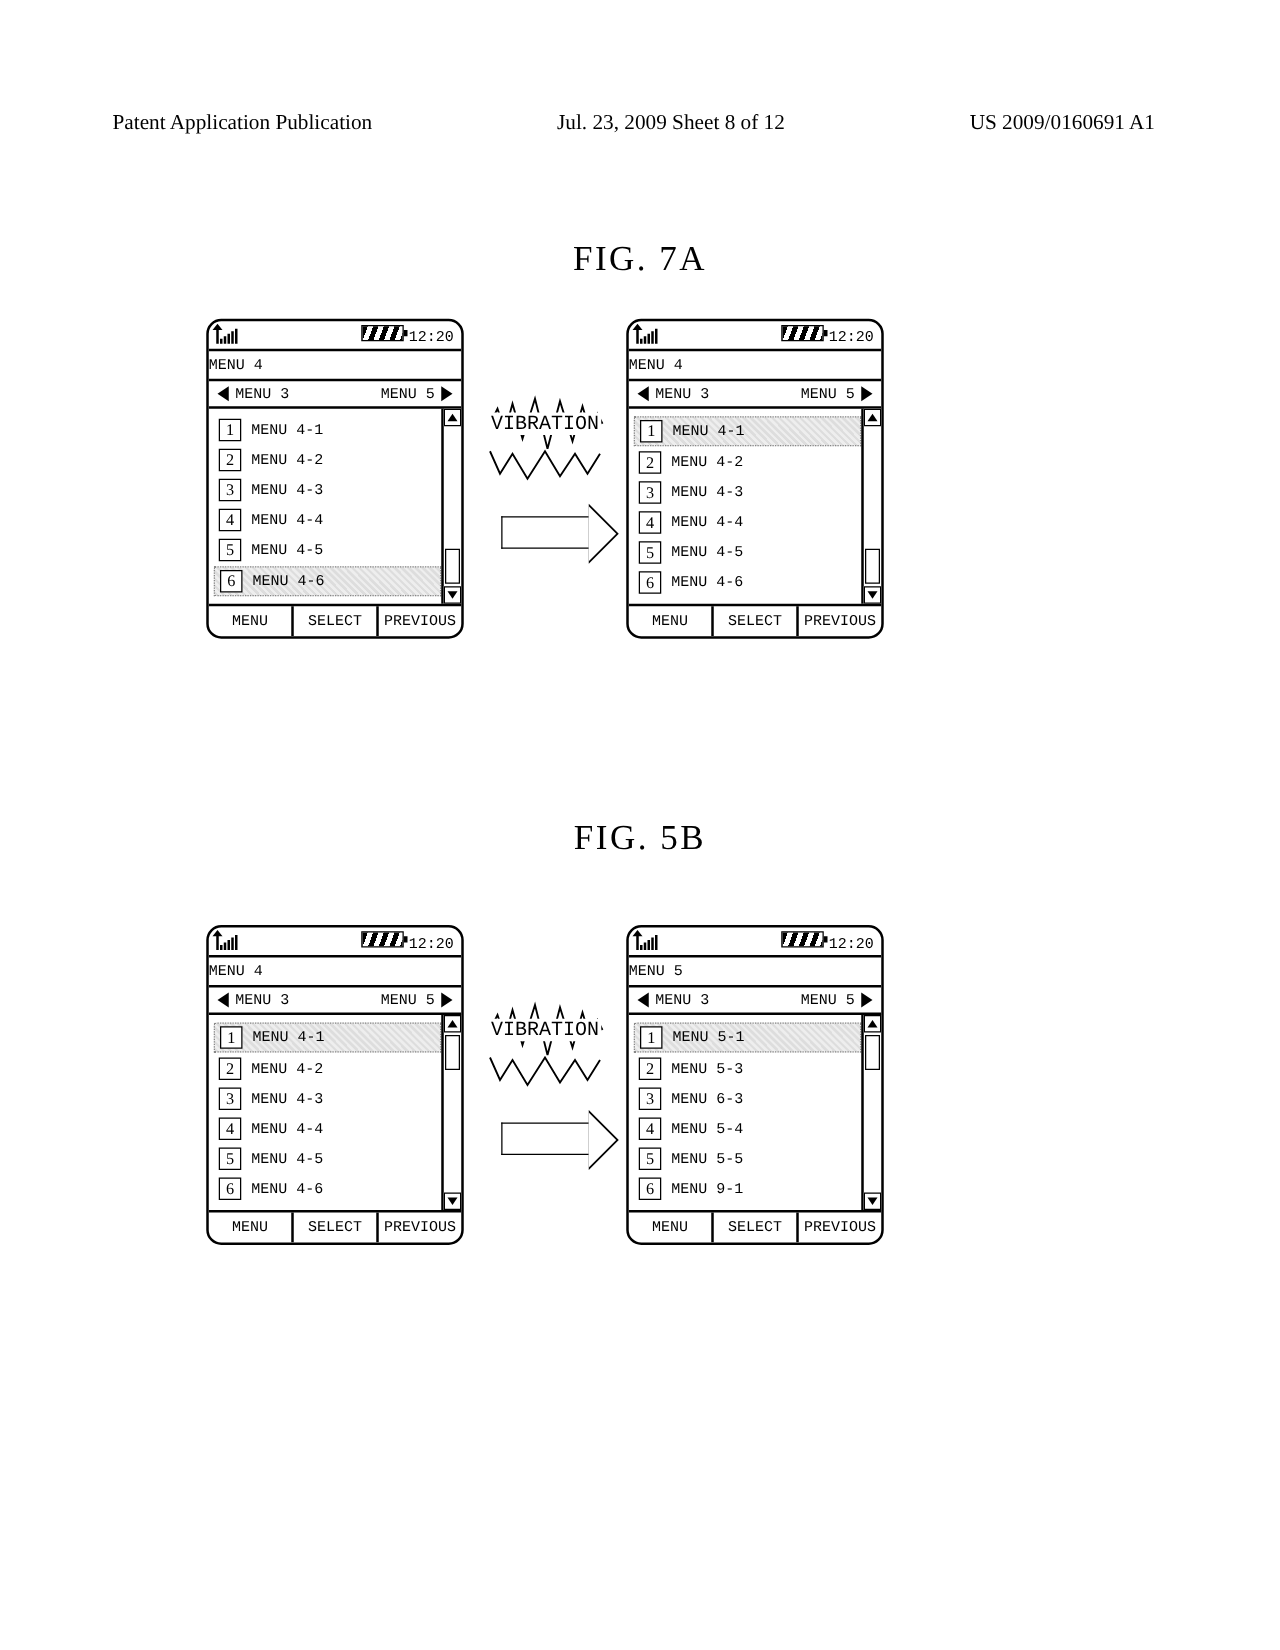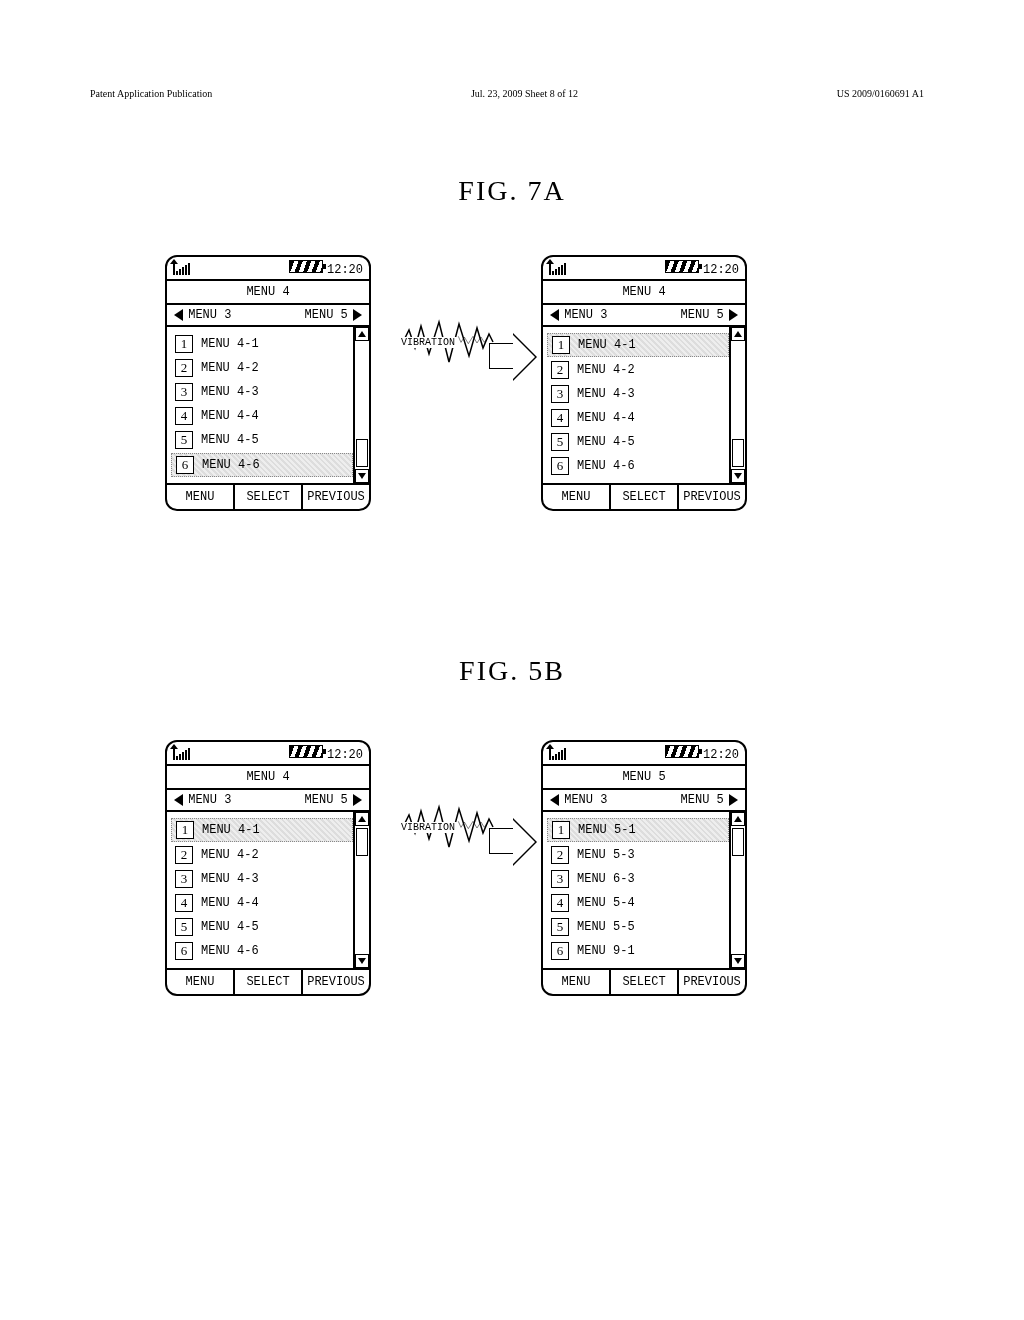--- a/index.html
+++ b/index.html
@@ -12,38 +12,38 @@
     background: #fff;
     position: relative;
   }
   .page-header {
     position: absolute;
     top: 88px;
     left: 90px;
     right: 100px;
     display: flex;
     justify-content: space-between;
-    font-size: 10px;
+    font-size: 17px;
   }
   .fig-label {
     font-family: "Times New Roman", serif;
     font-size: 28px;
     letter-spacing: 2px;
     text-align: center;
     width: 100%;
   }
-  .fig-7a-label { position: absolute; top: 175px; left: 0; }
+  .fig-7a-label { position: absolute; top: 192px; left: 0; }
   .fig-7b-label { position: absolute; top: 655px; left: 0; }
 
   .figure-row {
     position: absolute;
     left: 165px;
     display: flex;
     align-items: flex-start;
-    gap: 28px;
+    gap: 8px;
   }
   .row-7a { top: 255px; }
   .row-7b { top: 740px; }
 
   .phone {
     width: 206px;
     border: 2px solid #000;
     border-radius: 12px;
     background: #fff;
     font-family: "Courier New", monospace;
@@ -87,21 +87,21 @@
     position:relative; margin-right:2px;
     background: repeating-linear-gradient(110deg,#000 0 4px,#fff 4px 8px);
   }
   .battery-box::after {
     content:""; position:absolute; right:-4px; top:3px; width:3px; height:5px; background:#000;
   }
   .time { margin-left: 2px; }
   .title-bar {
     border-top: 2px solid #000;
     border-bottom: 2px solid #000;
-    text-align: center;
+    text-align: left;
     padding: 4px 0;
     font-family: "Courier New", monospace;
   }
   .nav-bar {
     display: flex;
     justify-content: space-between;
     border-bottom: 2px solid #000;
     padding: 3px 6px;
     font-family: "Courier New", monospace;
   }
@@ -182,23 +182,23 @@
     font-family:"Courier New",monospace;
   }
   .softkeys > div {
     flex:1; text-align:center; padding:5px 0;
     border-right:2px solid #000;
   }
   .softkeys > div:last-child { border-right:none; }
 
   .transition {
     width:114px;
-    display:flex; align-items:center;
+    display:flex; flex-direction:column; align-items:center;
     margin-top: 60px;
-    font-family:"Courier New",monospace; font-size:10px;
+    font-family:"Courier New",monospace; font-size:16px;
   }
   .vib-burst {
     position:relative; width:96px; height:48px;
     display:flex; align-items:center; justify-content:center;
   }
   .vib-label { z-index:2; background:#fff; padding:0 2px; }
   .arrow-box {
     width:70px; height:26px; border:1.5px solid #000;
     border-right:none; position:relative; margin-top:28px;
   }

